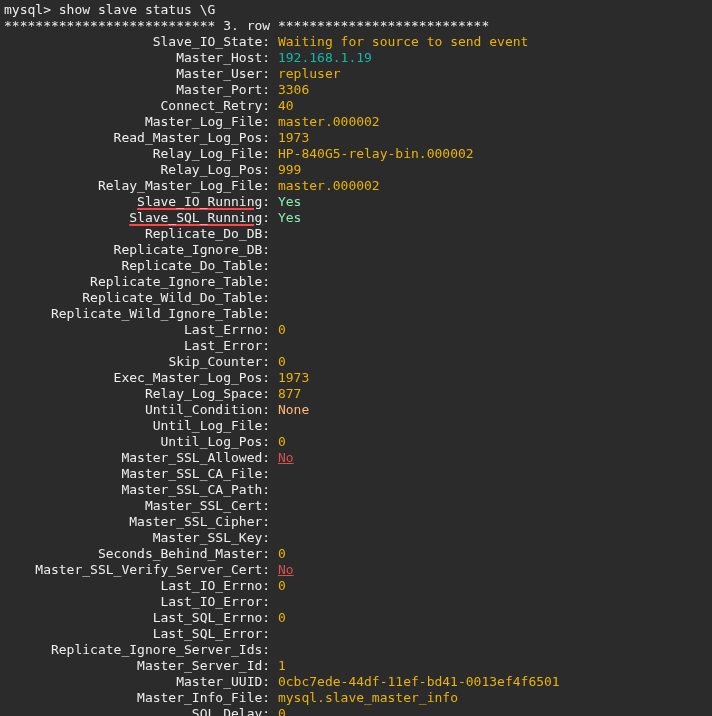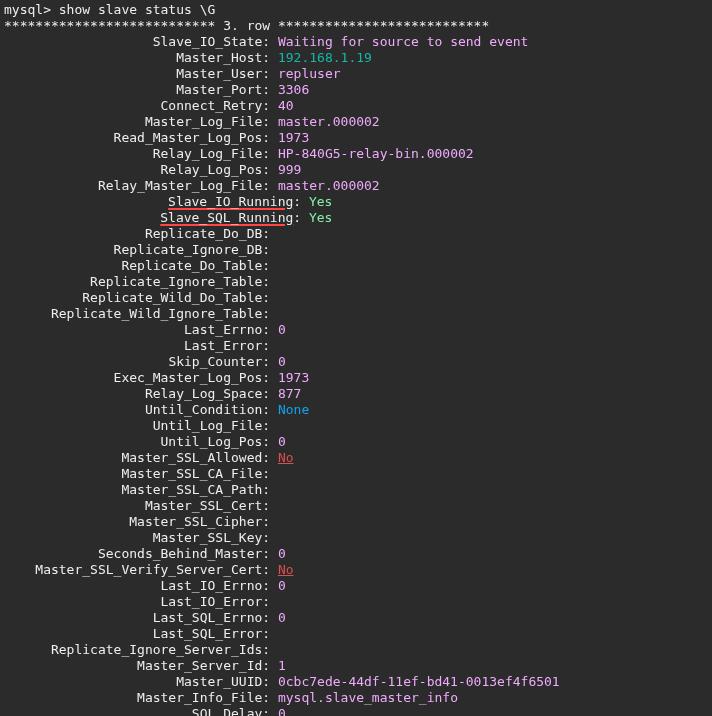--- a/index.html
+++ b/index.html
@@ -13,31 +13,30 @@
   pre#term{
     margin:0;
     padding:2px 4px;
     font-family:"DejaVu Sans Mono","Courier New",monospace;
     font-size:13px;
     line-height:16px;
     color:#eeeeee;
     white-space:pre;
   }
   .k{color:#eeeeee;}                 
-  .v{color:#f0abfc;}                 
+  .v{color:#eab308;}                 
   .host{color:#14b8a6;}              
   .yes{color:#86efac;}               
   .no{color:#d85050;text-decoration:underline;}                
-  .none{color:#0ea5e9;}              
+  .none{color:#fdba74;}              
   .underline-red{
     text-decoration:underline;
     text-decoration-color:#ff4545;
     text-decoration-thickness:2px;
     text-underline-offset:2px;
-    margin-left:31px;
   }
 </style>
 </head>
 <body>
 
 <pre id="term"><span class="k">mysql&gt; show slave status \G</span>
 <span class="k">*************************** 3. row ***************************</span>
                    <span class="k">Slave_IO_State</span><span class="k">: </span><span class="v">Waiting for source to send event</span>
                       <span class="k">Master_Host</span><span class="k">: </span><span class="host">192.168.1.19</span>
                       <span class="k">Master_User</span><span class="k">: </span><span class="v">repluser</span>

